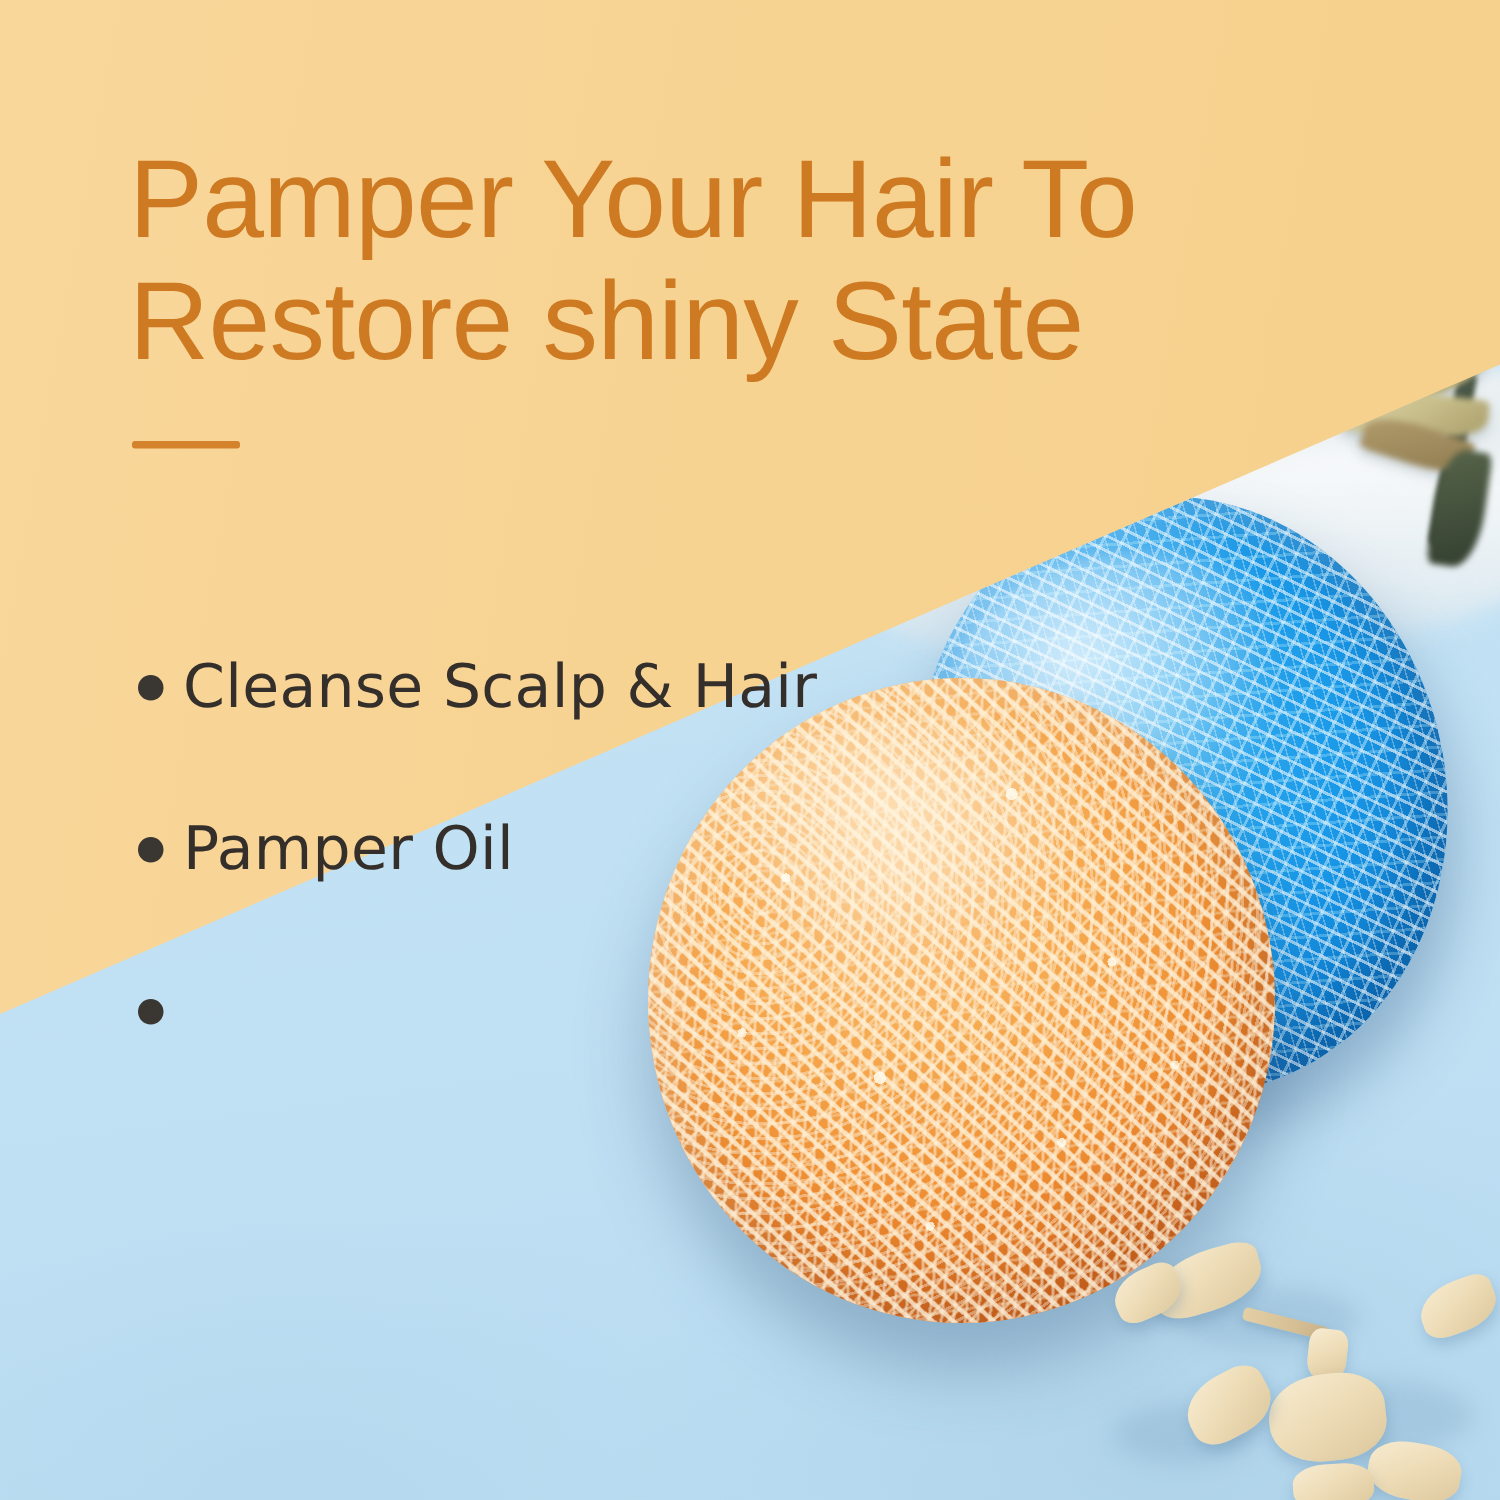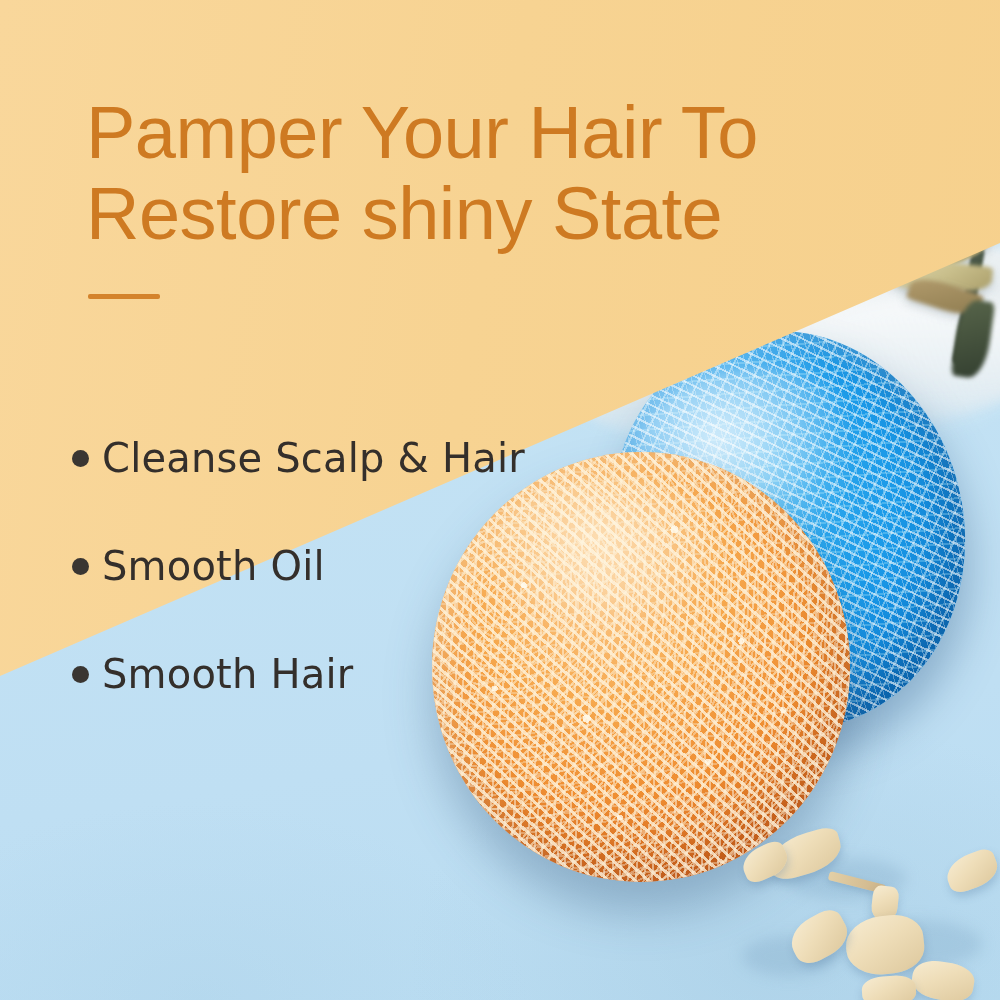--- a/index.html
+++ b/index.html
@@ -74,21 +74,21 @@
     position:absolute;
     left:88px; top:294px;
     width:72px; height:5px;
     background:#d4832c;
     border-radius:2px;
   }
 
   
   .bullets {
     position:absolute;
-    left:72px; top:404px;
+    left:92px; top:404px;
     width:560px;
   }
   .bullet-row {
     display:flex;
     align-items:center;
     height:108px;
   }
   .dot {
     width:17px; height:17px;
     border-radius:50%;
@@ -276,21 +276,20 @@
 Restore shiny State</div>
   <div class="rule"></div>
 
   <div class="bullets">
     <div class="bullet-row">
       <span class="dot"></span>
       <span class="bullet-label">Cleanse Scalp &amp; Hair</span>
     </div>
     <div class="bullet-row">
       <span class="dot"></span>
-      <span class="bullet-label">Smooth Oil</span>
+      <span class="bullet-label">Pamper Oil</span>
     </div>
     <div class="bullet-row">
       <span class="dot"></span>
-      <span class="bullet-label">Smooth Hair</span>
     </div>
   </div>
 
 </div>
 
 </body></html>

